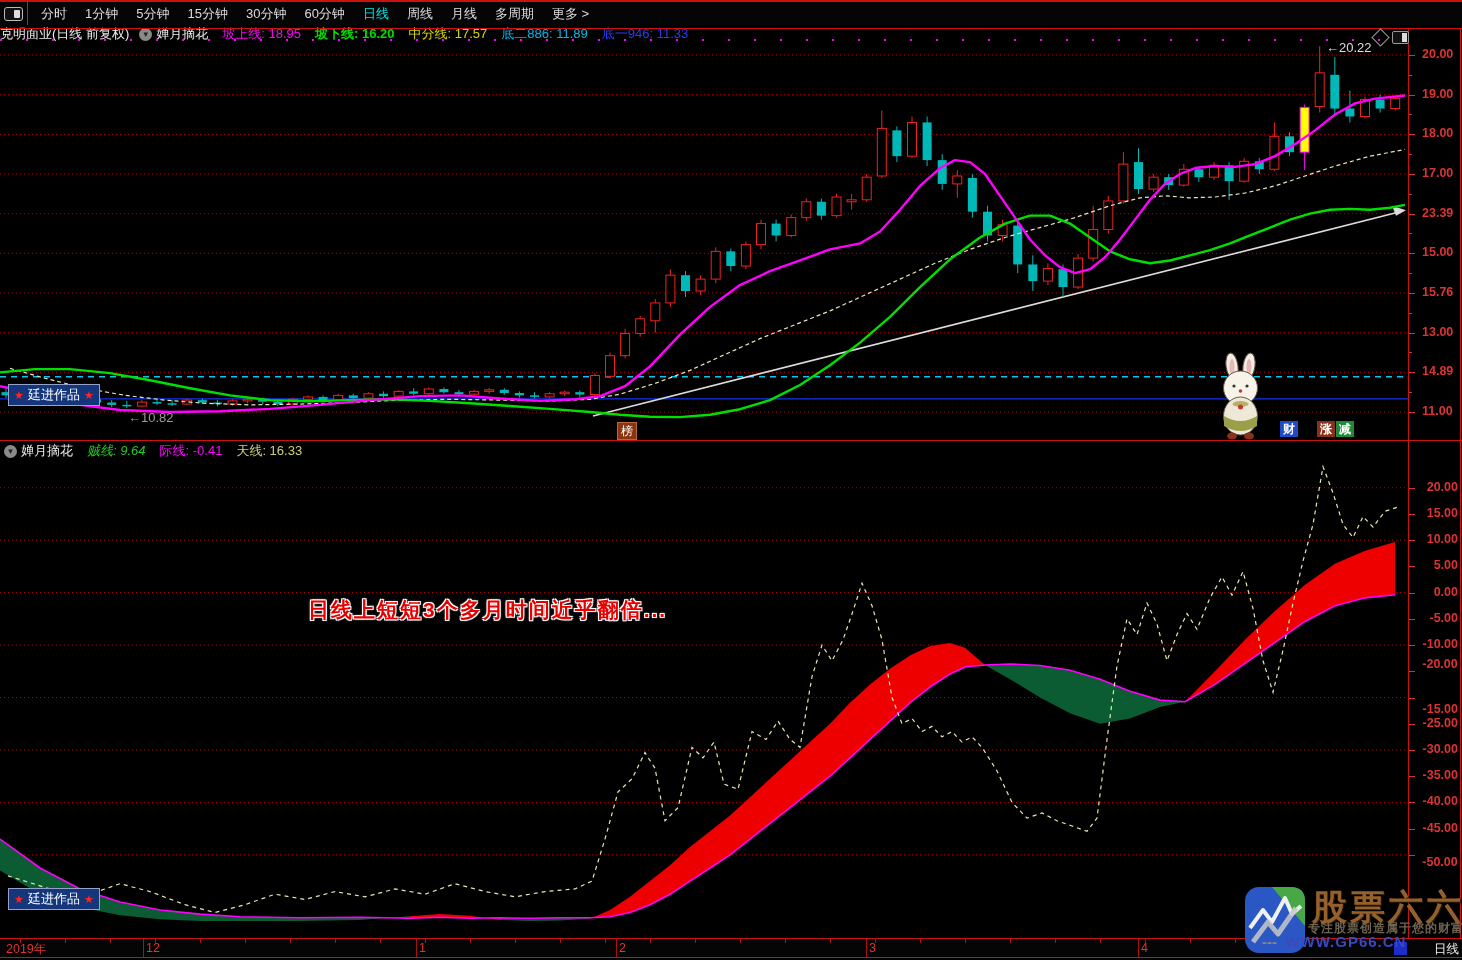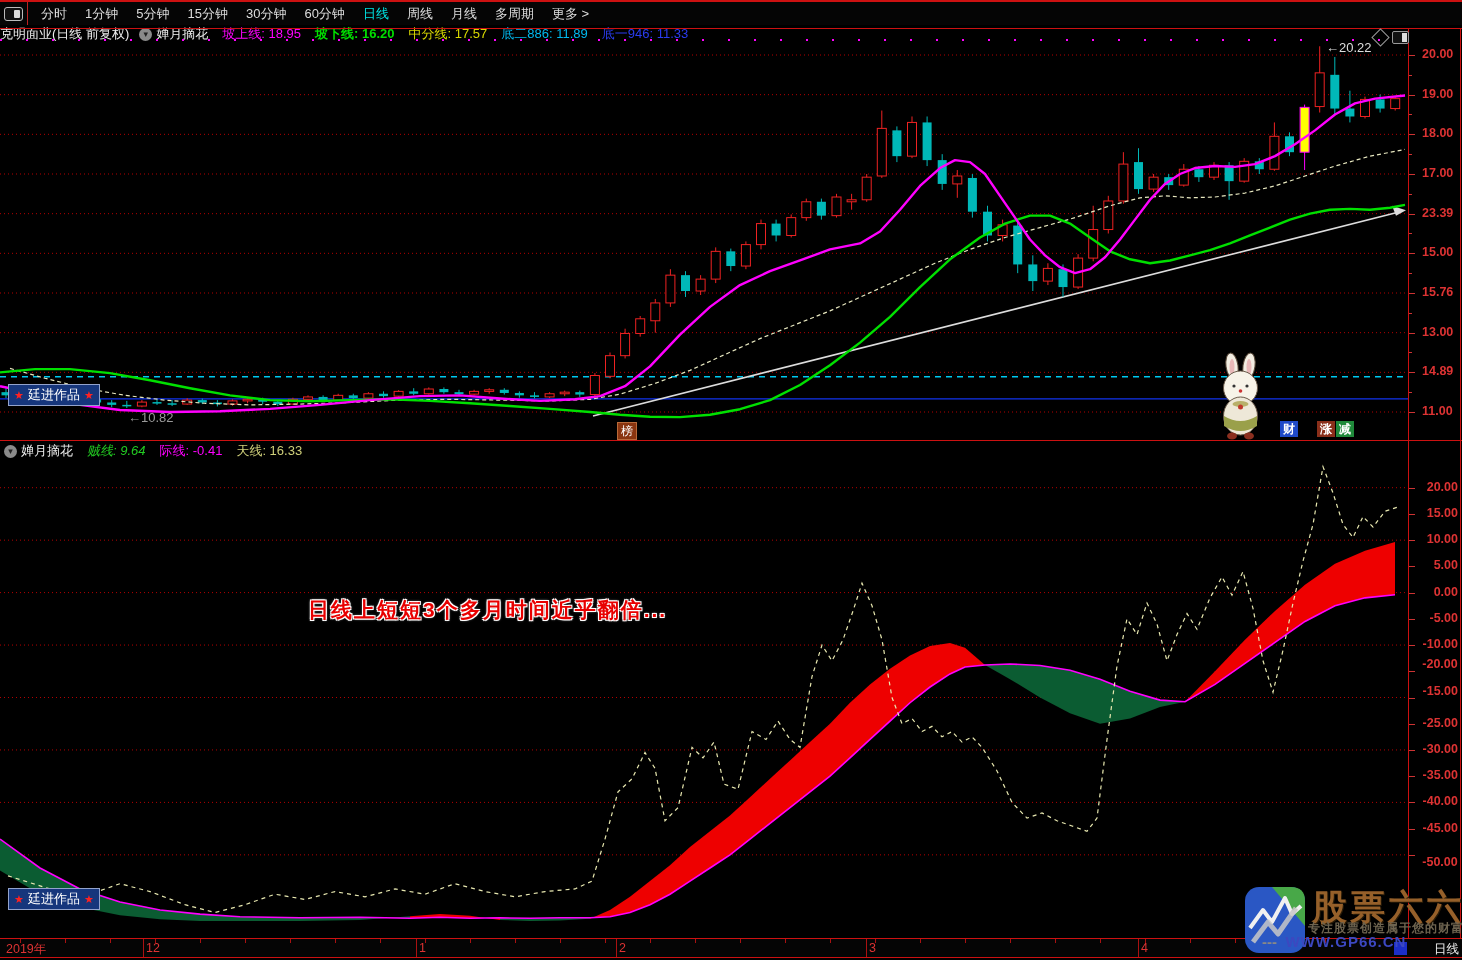--- a/index.html
+++ b/index.html
@@ -448,21 +448,21 @@
     <div class="axis-label" style="left: 1422px; top: 532.15px; text-align: right; width: 36px;">10.00</div>
     <div class="tick" style="left: 1409px; top: 540.15px; width: 6px;"></div>
     <div class="axis-label" style="left: 1422px; top: 558.375px; text-align: right; width: 36px;">5.00</div>
     <div class="tick" style="left: 1409px; top: 566.375px; width: 6px;"></div>
     <div class="axis-label" style="left: 1422px; top: 584.6px; text-align: right; width: 36px;">0.00</div>
     <div class="tick" style="left: 1409px; top: 592.6px; width: 6px;"></div>
     <div class="axis-label" style="left: 1422px; top: 610.825px; text-align: right; width: 36px;">-5.00</div>
     <div class="tick" style="left: 1409px; top: 618.825px; width: 6px;"></div>
     <div class="axis-label" style="left: 1422px; top: 637.05px; text-align: right; width: 36px;">-10.00</div>
     <div class="tick" style="left: 1409px; top: 645.05px; width: 6px;"></div>
-    <div class="axis-label" style="left: 1422px; top: 684px; text-align: right; width: 36px;">-15.00</div>
+    <div class="axis-label" style="left: 1422px; top: 702px; text-align: right; width: 36px;">-15.00</div>
     <div class="tick" style="left: 1409px; top: 671.275px; width: 6px;"></div>
     <div class="axis-label" style="left: 1422px; top: 657px; text-align: center; width: 36px;">-20.00</div>
     <div class="tick" style="left: 1409px; top: 697.5px; width: 6px;"></div>
     <div class="axis-label" style="left: 1422px; top: 715.725px; text-align: right; width: 36px;">-25.00</div>
     <div class="tick" style="left: 1409px; top: 723.725px; width: 6px;"></div>
     <div class="axis-label" style="left: 1422px; top: 741.95px; text-align: right; width: 36px;">-30.00</div>
     <div class="tick" style="left: 1409px; top: 749.95px; width: 6px;"></div>
     <div class="axis-label" style="left: 1422px; top: 768.175px; text-align: right; width: 36px;">-35.00</div>
     <div class="tick" style="left: 1409px; top: 776.175px; width: 6px;"></div>
     <div class="axis-label" style="left: 1422px; top: 794.4px; text-align: right; width: 36px;">-40.00</div>

